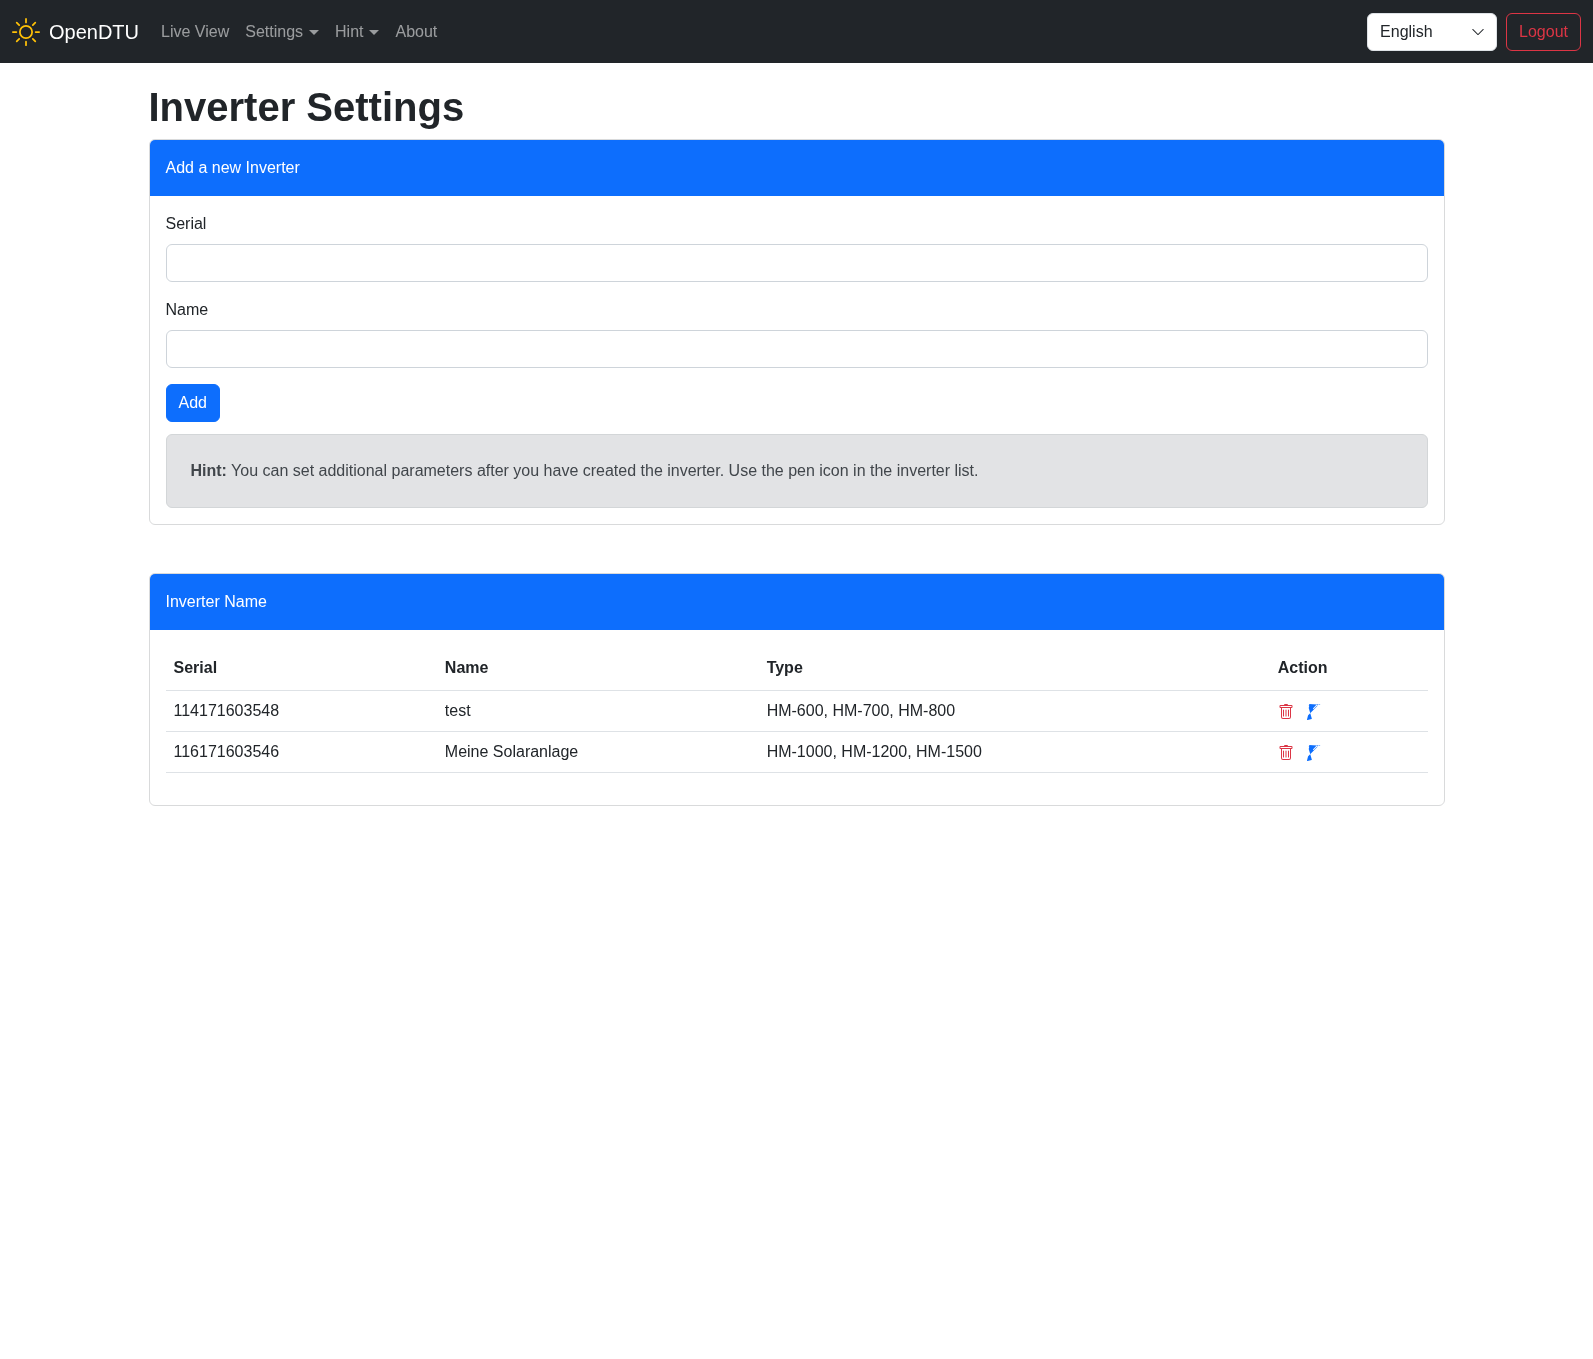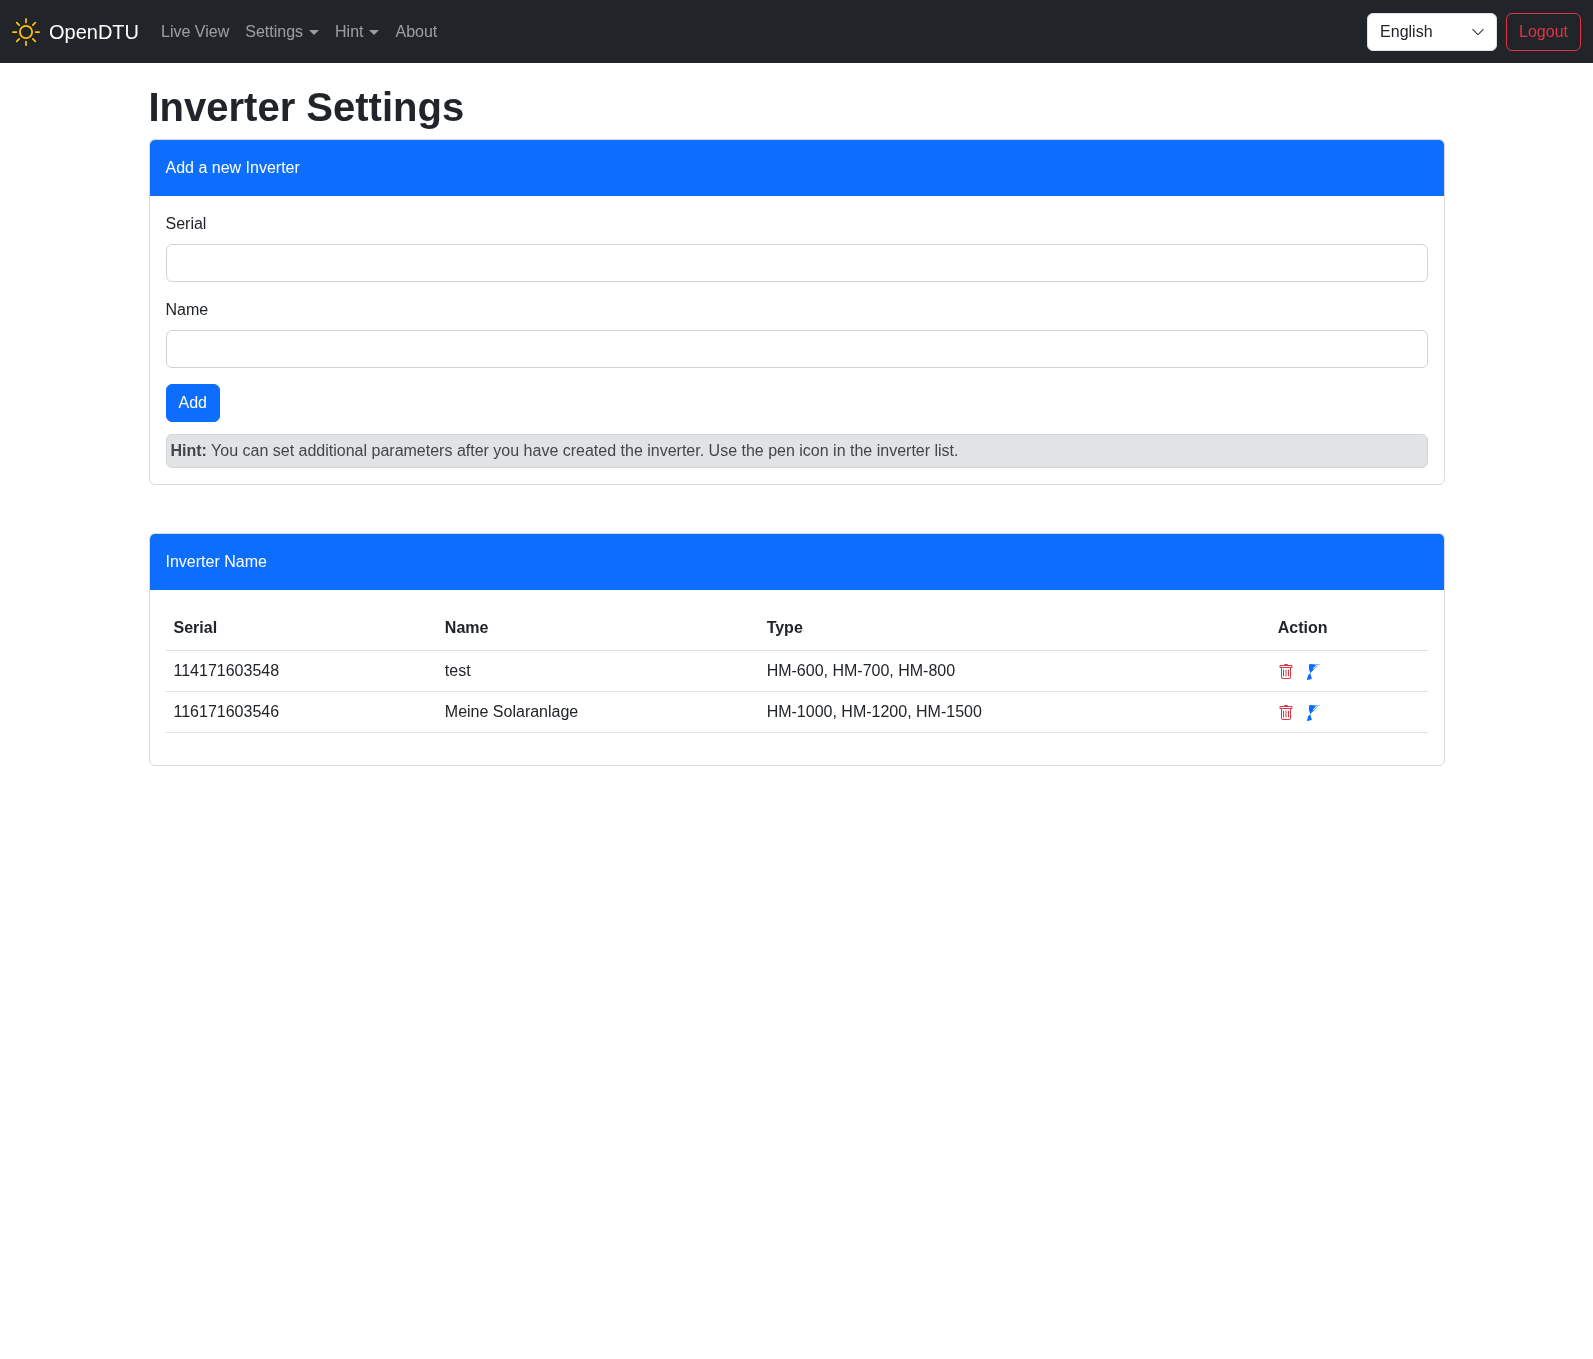--- a/index.html
+++ b/index.html
@@ -154,21 +154,21 @@
     font-family: inherit;
     line-height: 1.5;
     cursor: pointer;
   }
   .alert-secondary {
     margin-top: 12px;
     background: #e2e3e5;
     color: #41464b;
     border: 1px solid #d3d6d8;
     border-radius: 6px;
-    padding: 4px;
+    padding: 24px;
   }
 
   
   table.inverter-table {
     width: 100%;
     border-collapse: collapse;
     margin-bottom: 16px;
     table-layout: fixed;
   }
   .inverter-table th {

